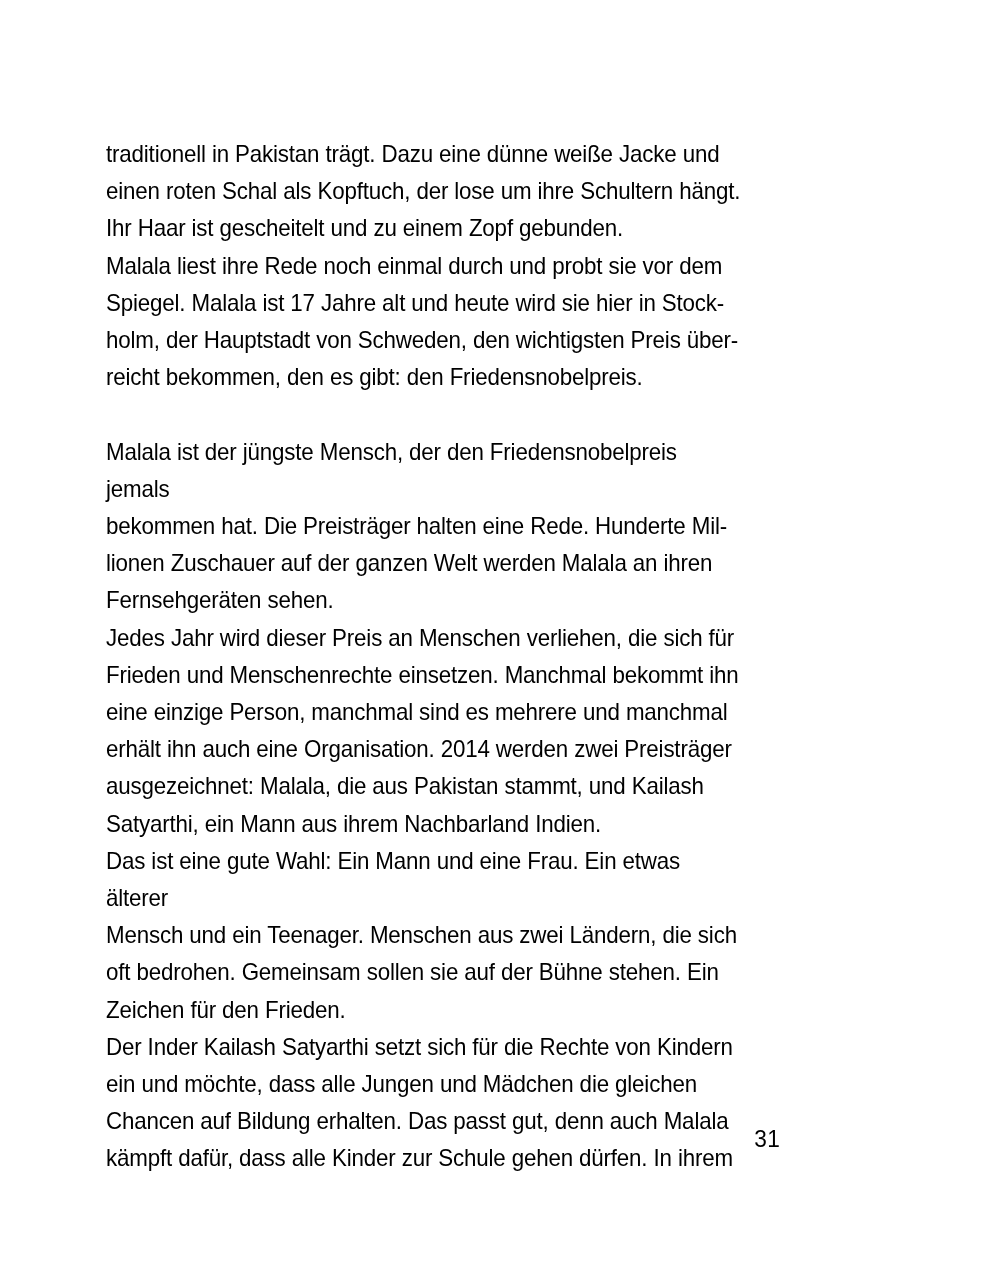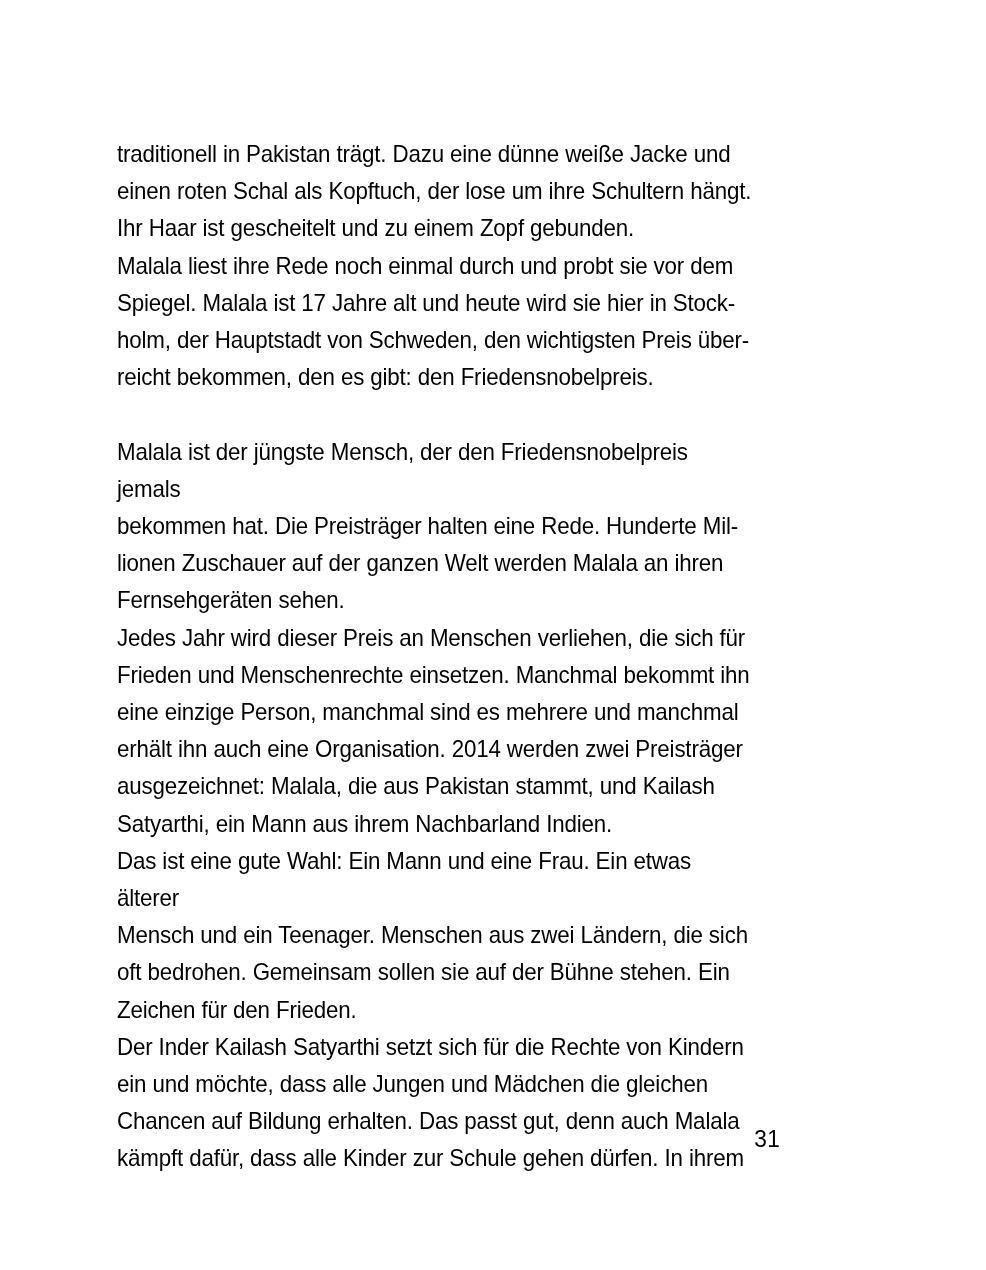--- a/index.html
+++ b/index.html
@@ -20,21 +20,21 @@
 
   .page {
     position: absolute;
     inset: 0;
     background: #ffffff;
   }
 
   
   .text-column {
     position: absolute;
-    left: 117px;
+    left: 106px;
     top: 136px;
     width: 668px;
   }
 
   .para {
     margin: 0;
     padding: 0;
     font-size: 23.4px;
     line-height: 37.2px;
     letter-spacing: -0.18px;

